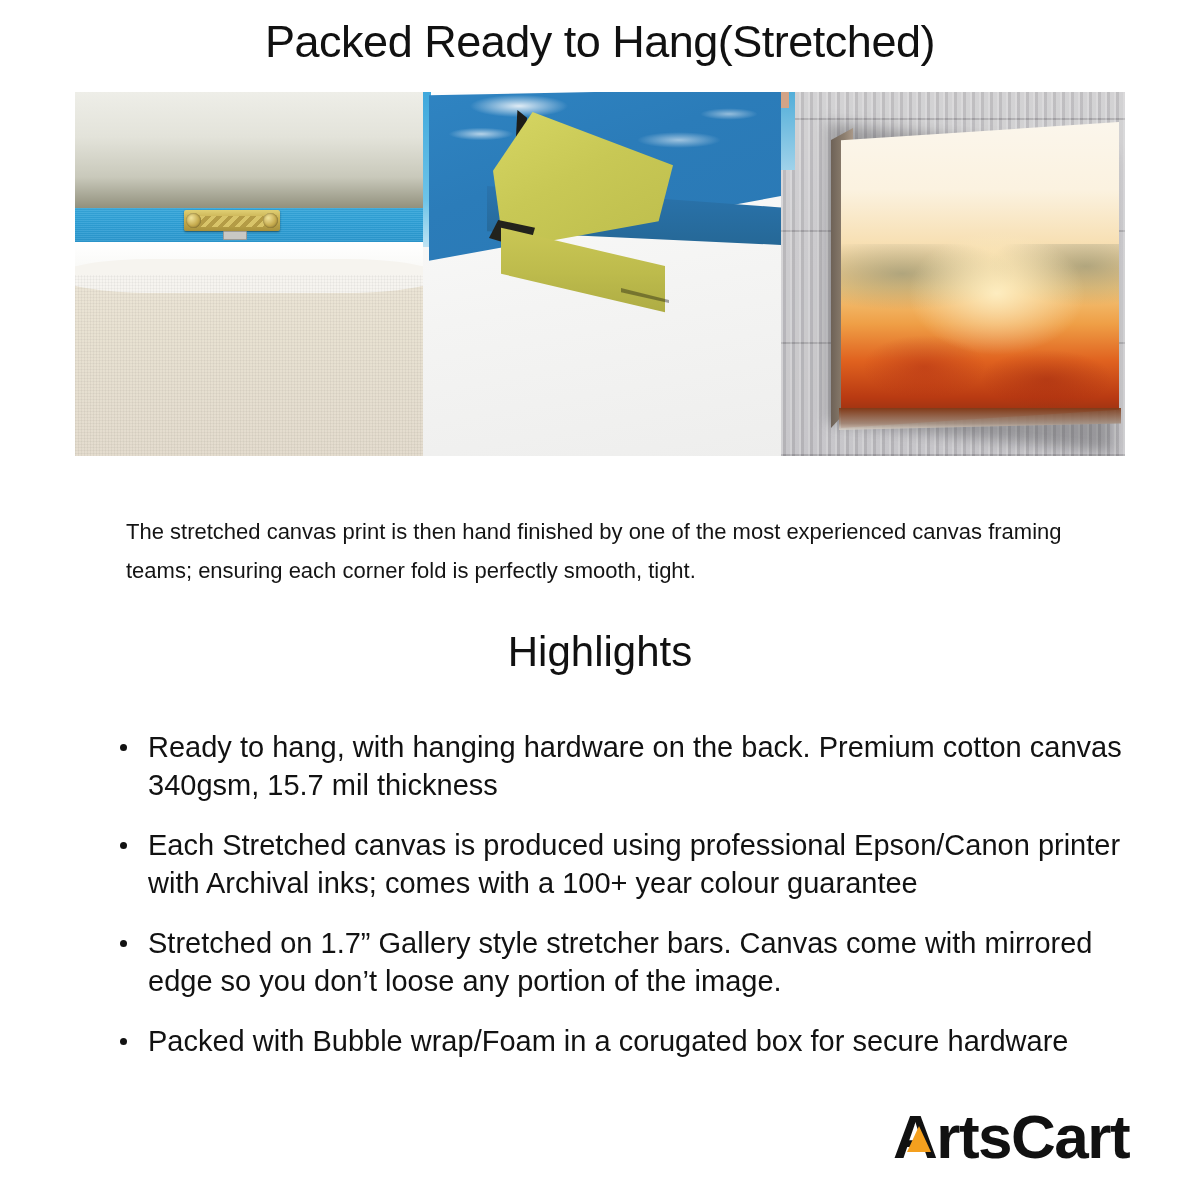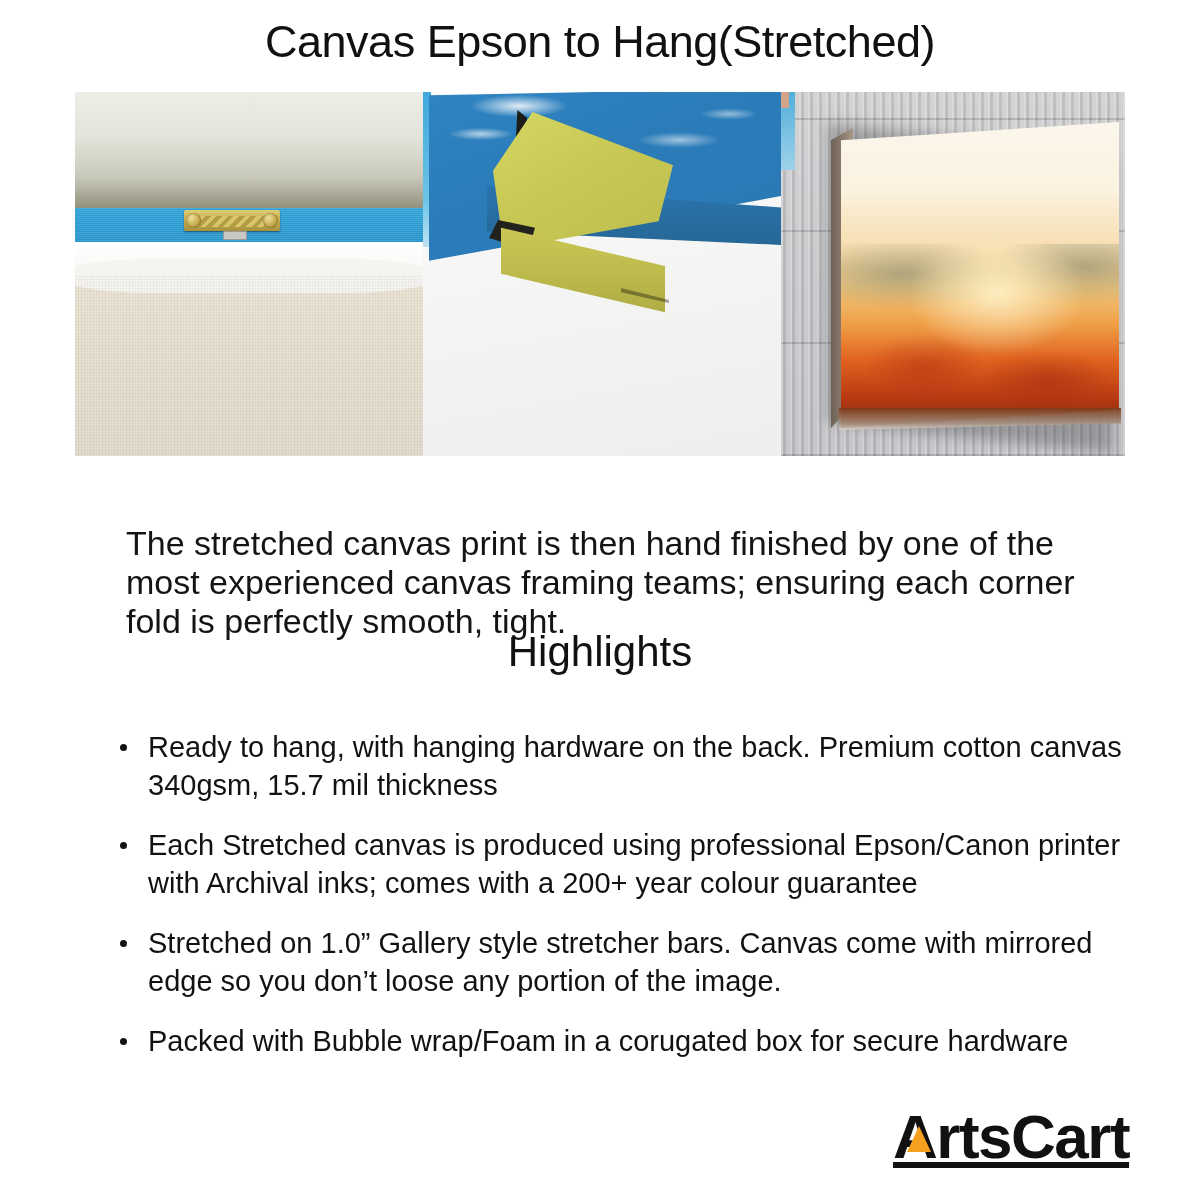--- a/index.html
+++ b/index.html
@@ -242,21 +242,21 @@
     opacity: .9;
   }
 
   
   .intro-paragraph {
     position: absolute;
     left: 126px;
     top: 490px;
     width: 960px;
     font-family: "Liberation Sans", sans-serif;
-    font-size: 34px;
+    font-size: 22px;
     line-height: 39px;
     color: #141414;
   }
 
   
   .highlights-heading {
     position: absolute;
     left: 0;
     top: 628px;
     width: 1200px;
@@ -306,38 +306,37 @@
     align-items: center;
   }
   .logo-wordmark {
     position: relative;
     font-family: "Liberation Sans", sans-serif;
     font-size: 62px;
     font-weight: 700;
     letter-spacing: -1.5px;
     color: #111111;
     line-height: 1;
-    text-decoration: underline;
   }
   .logo-triangle {
     position: absolute;
     left: 14px;
     top: 20px;
     width: 0;
     height: 0;
     border-left: 12px solid transparent;
     border-right: 12px solid transparent;
     border-bottom: 26px solid #f5a01e;
     z-index: 2;
   }
 </style>
 </head>
 <body>
 
-<div class="page-title">Canvas Epson to Hang(Stretched)</div>
+<div class="page-title">Packed Ready to Hang(Stretched)</div>
 
 <div class="image-strip">
 
   <div class="photo photo-1">
     <div class="p1-wallgrad"></div>
     <div class="p1-bluebar"></div>
     <div class="p1-whitegap"></div>
     <div class="p1-canvas"></div>
     <div class="p1-hanger">
       <div class="p1-hanger-teeth"></div>
@@ -378,25 +377,25 @@
 
 <div class="highlights-heading">Highlights</div>
 
 <ul class="highlights-list">
   <li class="highlight-item">
     <span class="bullet-dot"></span>
     <span>Ready to hang,  with hanging hardware on the back.  Premium cotton canvas 340gsm, 15.7 mil thickness</span>
   </li>
   <li class="highlight-item">
     <span class="bullet-dot"></span>
-    <span>Each Stretched canvas is produced using professional Epson/Canon printer with Archival inks; comes with a 200+ year colour guarantee</span>
+    <span>Each Stretched canvas is produced using professional Epson/Canon printer with Archival inks; comes with a 100+ year colour guarantee</span>
   </li>
   <li class="highlight-item">
     <span class="bullet-dot"></span>
-    <span>Stretched on 1.0” Gallery style stretcher bars. Canvas come with mirrored edge so you don’t loose any portion of the image.</span>
+    <span>Stretched on 1.7” Gallery style stretcher bars. Canvas come with mirrored edge so you don’t loose any portion of the image.</span>
   </li>
   <li class="highlight-item">
     <span class="bullet-dot"></span>
     <span>Packed with Bubble wrap/Foam in a corugated box for secure hardware</span>
   </li>
 </ul>
 
 <div class="brand-logo">
   <div class="logo-wordmark">
     <span class="logo-triangle"></span>

